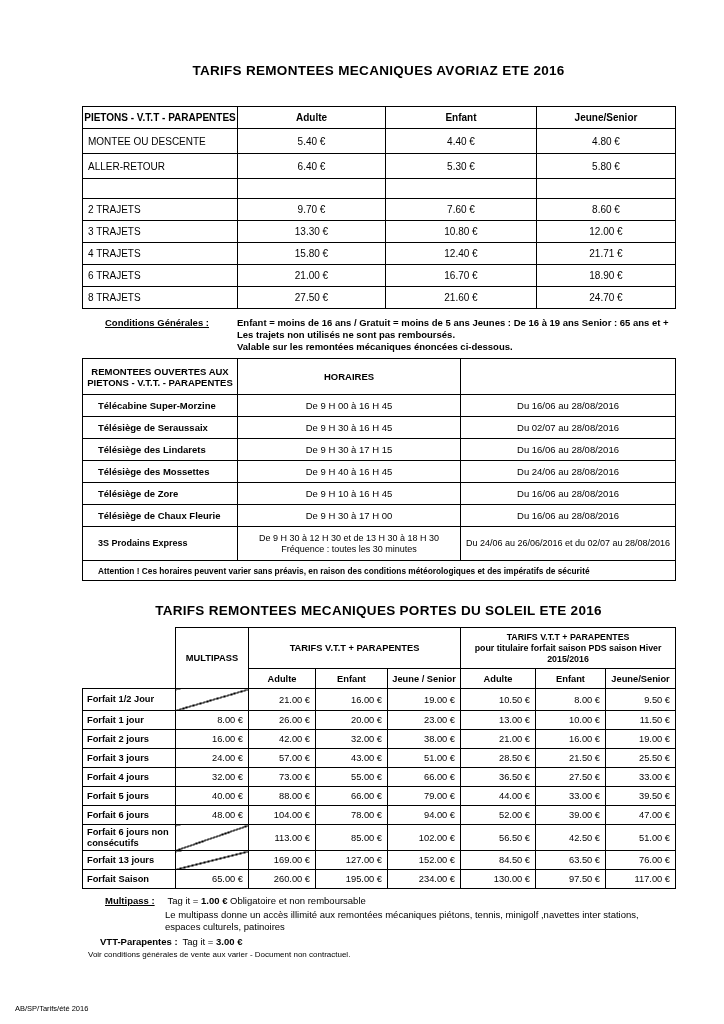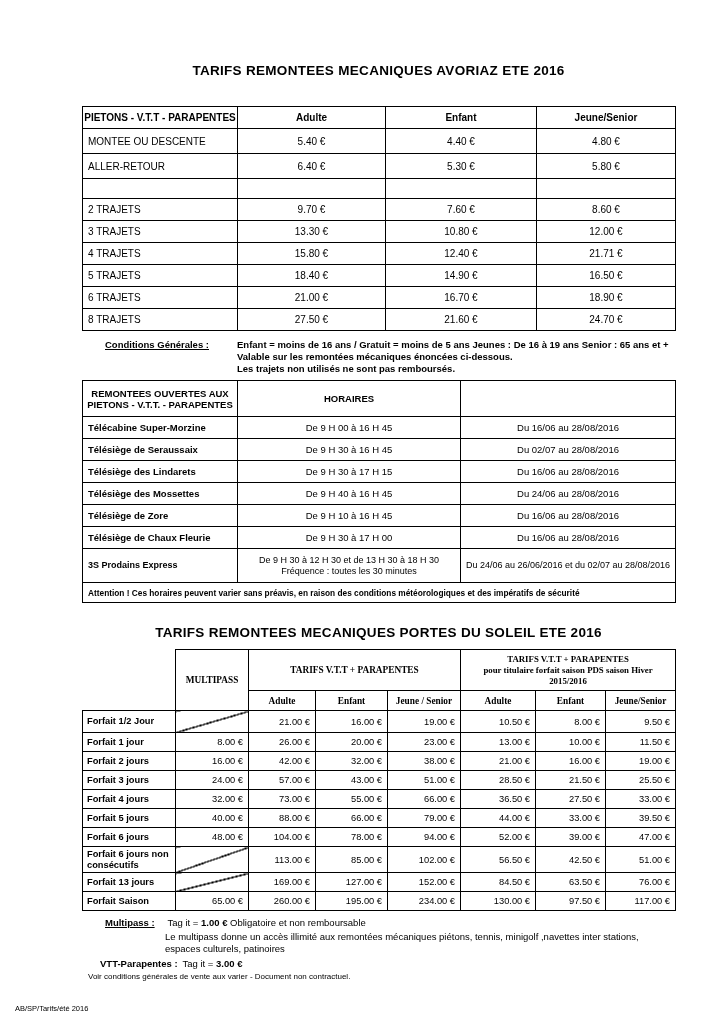--- a/index.html
+++ b/index.html
@@ -26,33 +26,33 @@
 
   
   .conditions { display: flex; margin-top: 8px; font-size: 9.5px; font-weight: bold; }
   .cond-label { margin-left: 23px; width: 132px; text-decoration: underline; }
   .cond-text { line-height: 12px; }
 
   
   .t2 { margin-top: 5px; }
   .t2 th { font-size: 9.5px; font-weight: bold; text-align: center; white-space: pre-line; }
   .t2 td { font-size: 9.5px; text-align: center; white-space: pre-line; }
-  .t2 td:first-child { text-align: left; padding-left: 5px; font-weight: bold; }
+  .t2 td:first-child { text-align: left; padding-left: 15px; font-weight: bold; }
   .t2 thead tr { height: 36px; }
   .t2 tbody tr { height: 22px; }
   .t2 tbody tr:last-child { height: 34px; margin-left: 32px; }
   .t2 tbody tr:last-child td { font-size: 9px; line-height: 11px; }
   .t2 tfoot tr { height: 20px; }
   .t2 tfoot td { font-size: 8.3px; text-align: center; }
 
   .title2 { margin-top: 22px; }
 
   
   .t3 { margin-top: 7px; }
-  .t3 th { font-size: 9.3px; font-weight: bold; text-align: center; white-space: pre-line; font-family: Liberation Serif, serif; }
+  .t3 th { font-size: 9.3px; font-weight: bold; text-align: center; white-space: pre-line; }
   .t3 th.group2 { font-size: 8.8px; line-height: 11px; }
   .t3 td { font-size: 9.3px; text-align: right; padding-right: 5px; }
   .t3 td:first-child { text-align: left; padding-left: 4px; padding-right: 2px; font-weight: bold; line-height: 10.5px; }
   .t3 thead tr:first-child { height: 41px; }
   .t3 thead tr:nth-child(2) { height: 20px; }
   .t3 tbody tr { height: 19px; margin-left: 32px; }
   .t3 tbody tr:nth-child(1) { height: 22px; }
   .t3 tbody tr:nth-child(8) { height: 26px; }
   .noborder { border: none; }
   .diag { background: linear-gradient(to bottom right,
@@ -123,46 +123,40 @@
           <td>10.80 €</td>
           <td>12.00 €</td>
         </tr>
         <tr>
           <td>4 TRAJETS</td>
           <td>15.80 €</td>
           <td>12.40 €</td>
           <td>21.71 €</td>
         </tr>
         <tr>
-          <td>5 TRAJETS</td>
-          <td>18.40 €</td>
-          <td>14.90 €</td>
-          <td>16.50 €</td>
-        </tr>
-        <tr>
           <td>6 TRAJETS</td>
           <td>21.00 €</td>
           <td>16.70 €</td>
           <td>18.90 €</td>
         </tr>
         <tr>
           <td>8 TRAJETS</td>
           <td>27.50 €</td>
           <td>21.60 €</td>
           <td>24.70 €</td>
         </tr>
       </tbody>
   </table>
 
   <div class="conditions">
     <div class="cond-label">Conditions Générales :</div>
     <div class="cond-text">
       <div>Enfant = moins de 16 ans / Gratuit = moins de 5 ans Jeunes : De 16 à 19 ans Senior : 65 ans et +</div>
+      <div>Les trajets non utilisés ne sont pas remboursés.</div>
       <div>Valable sur les remontées mécaniques énoncées ci-dessous.</div>
-      <div>Les trajets non utilisés ne sont pas remboursés.</div>
     </div>
   </div>
 
   <table class="t2">
     <colgroup>
       <col style="width:155px">
         <col style="width:223px">
         <col style="width:215px">
     </colgroup>
     <thead>

